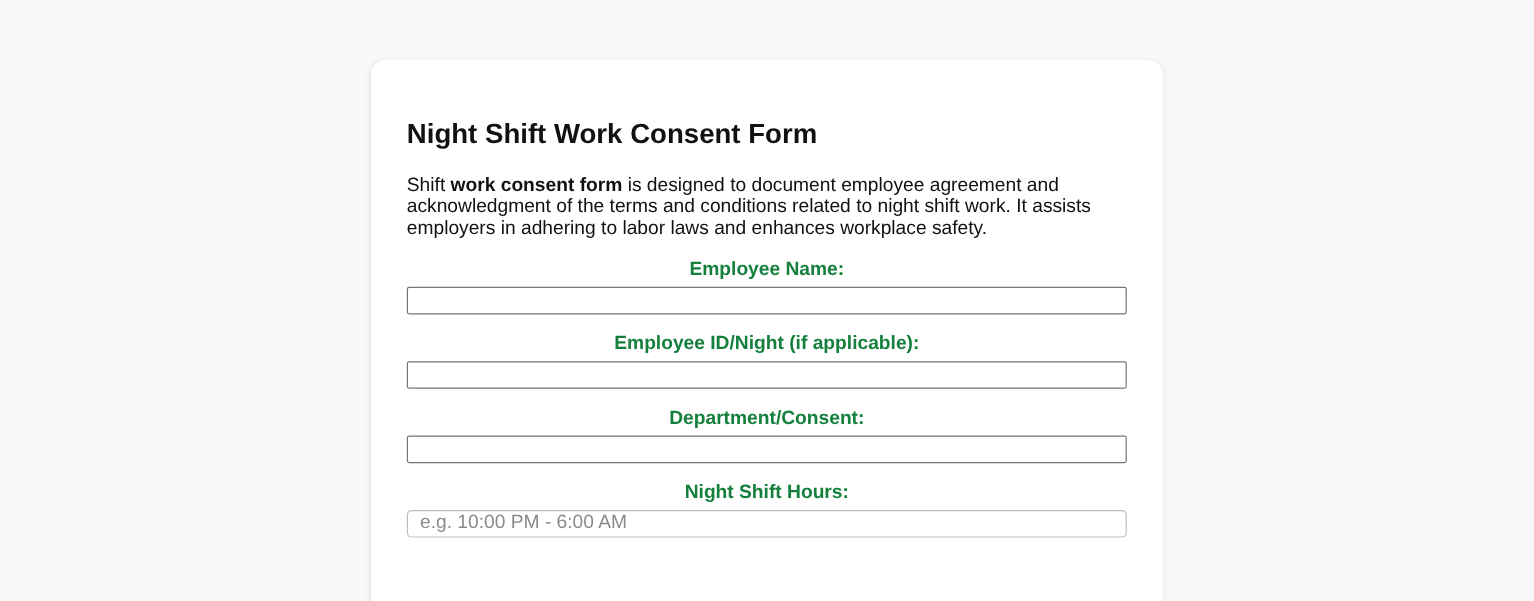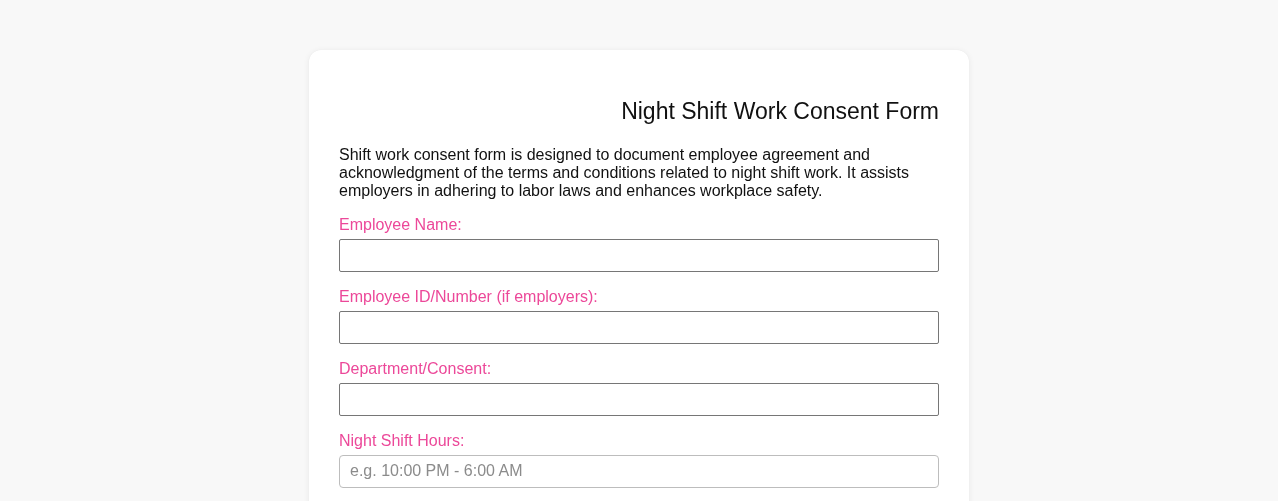--- a/index.html
+++ b/index.html
@@ -19,50 +19,51 @@
     width: 660px;
     margin: 50px auto 0 auto;
     background: #ffffff;
     border-radius: 12px;
     box-shadow: 0 1px 6px rgba(0,0,0,0.07), 0 0 1px rgba(0,0,0,0.05);
     padding: 48px 30px 60px 30px;
     min-height: 480px;
   }
   .form-title {
     font-size: 23px;
-    font-weight: normal;
-    text-align: right;
+    font-weight: bold;
+    text-align: left;
     margin: 0 0 20px 0;
     line-height: 1.2;
     color: #111111;
   }
   .form-intro {
     font-size: 16px;
     line-height: 18.4px;
     margin: 0 0 15px 0;
     color: #111111;
   }
   .form-intro .bold-inline {
-    font-weight: normal;
+    font-weight: bold;
   }
   .form-group {
     margin-bottom: 16px;
   }
   .form-label {
     display: block;
     font-size: 16px;
-    font-weight: normal;
+    font-weight: bold;
     line-height: 18px;
     margin-bottom: 5px;
-    color: #ec4899;
+    color: #15803d;
+    text-align: center;
   }
   .text-input {
     display: block;
     width: 100%;
-    height: 33px;
+    height: 23px;
     font-family: "Liberation Sans", "DejaVu Sans", sans-serif;
     font-size: 16px;
     padding: 0 8px;
     border: 1px solid #767676;
     border-radius: 2px;
     background: #ffffff;
     color: #111111;
     outline: none;
   }
   .text-input.styled {
@@ -83,21 +84,21 @@
   <h1 class="form-title">Night Shift Work Consent Form</h1>
 
   <p class="form-intro"><span>Shift </span><span class="bold-inline">work consent form</span><span> is designed to document employee agreement and acknowledgment of the terms and conditions related to night shift work. It assists employers in adhering to labor laws and enhances workplace safety.</span></p>
 
   <div class="form-group">
     <label class="form-label">Employee Name:</label>
     <input type="text" class="text-input" value="" style="">
   </div>
 
   <div class="form-group">
-    <label class="form-label">Employee ID/Number (if employers):</label>
+    <label class="form-label">Employee ID/Night (if applicable):</label>
     <input type="text" class="text-input" value="" style="">
   </div>
 
   <div class="form-group">
     <label class="form-label">Department/Consent:</label>
     <input type="text" class="text-input" value="" style="">
   </div>
 
   <div class="form-group">
     <label class="form-label">Night Shift Hours:</label>

